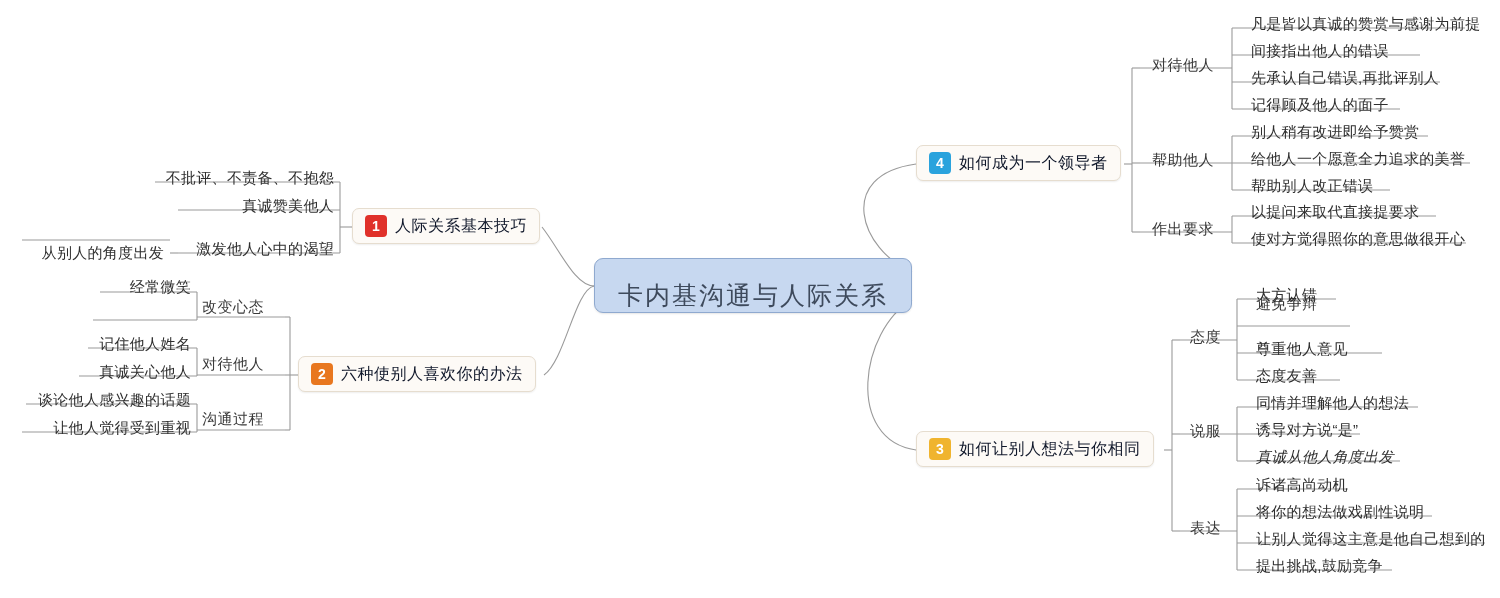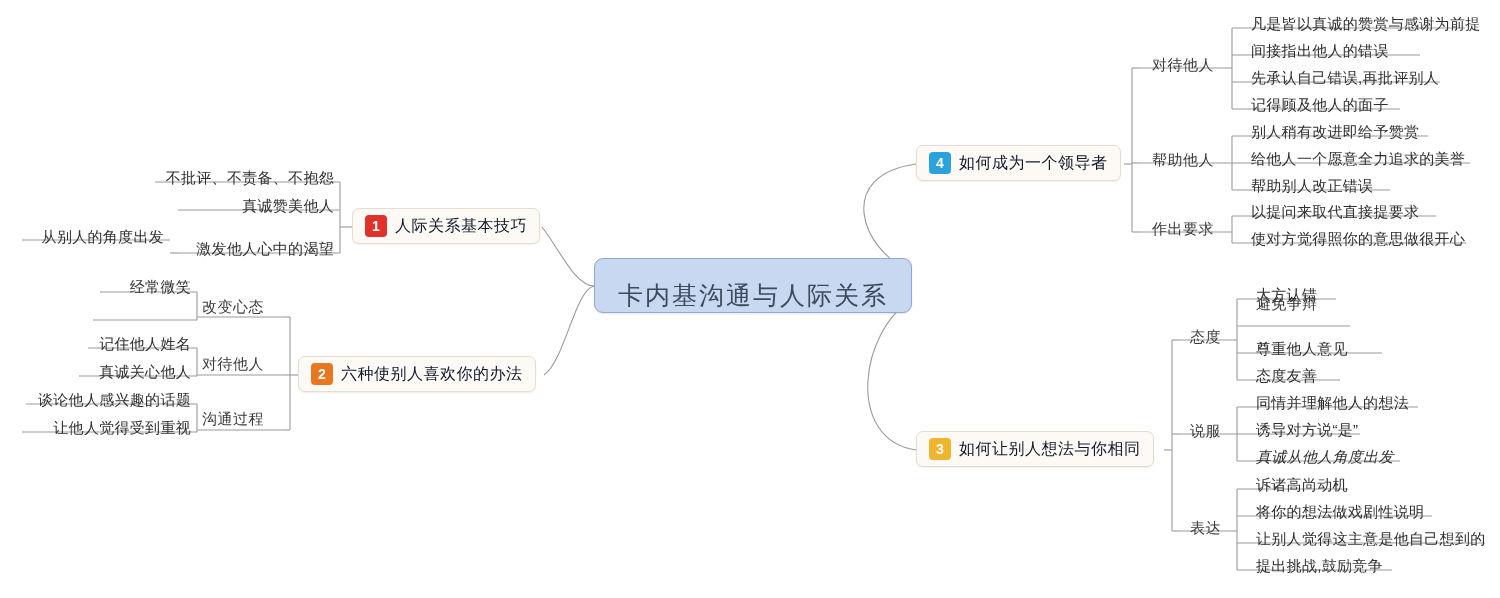--- a/index.html
+++ b/index.html
@@ -197,21 +197,21 @@
   </div>
 
   <div class="chapter" style="left:916px; top:145px;">
     <span class="badge" style="background:#2aa3dd;">4</span>
     <span class="ch-label">如何成为一个领导者</span>
   </div>
 
   <div class="leaf left" style="left:0px; top:169px; width:334px;">不批评、不责备、不抱怨</div>
   <div class="leaf left" style="left:0px; top:197px; width:334px;">真诚赞美他人</div>
   <div class="leaf left" style="left:0px; top:240px; width:334px;">激发他人心中的渴望</div>
-  <div class="leaf left" style="left:0px; top:228px; width:164px;">从别人的角度出发</div>
+  <div class="leaf left" style="left:0px; top:244px; width:164px;">从别人的角度出发</div>
 
   <div class="group-label" style="left:202px; top:298px;">改变心态</div>
   <div class="group-label" style="left:202px; top:355px;">对待他人</div>
   <div class="group-label" style="left:202px; top:410px;">沟通过程</div>
 
   <div class="leaf left" style="left:0px; top:278px; width:191px;padding-left:20px;">经常微笑</div>
   <div class="leaf left" style="left:0px; top:335px; width:191px;">记住他人姓名</div>
   <div class="leaf left" style="left:0px; top:363px; width:191px;">真诚关心他人</div>
   <div class="leaf left" style="left:0px; top:391px; width:191px;">谈论他人感兴趣的话题</div>
   <div class="leaf left" style="left:0px; top:419px; width:191px;">让他人觉得受到重视</div>

